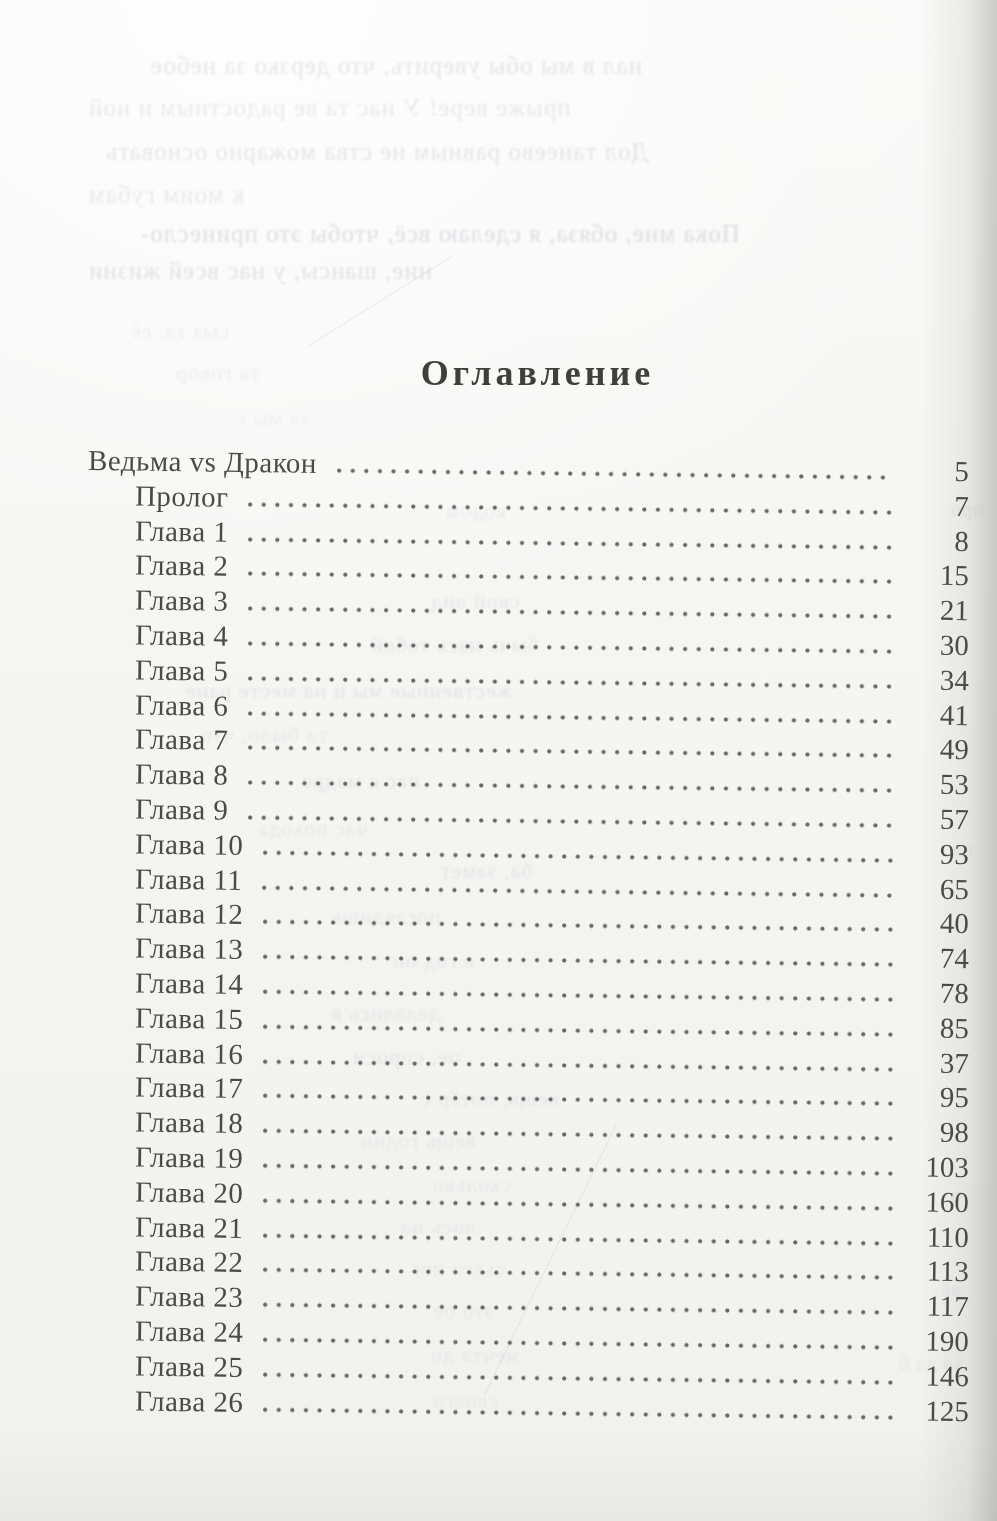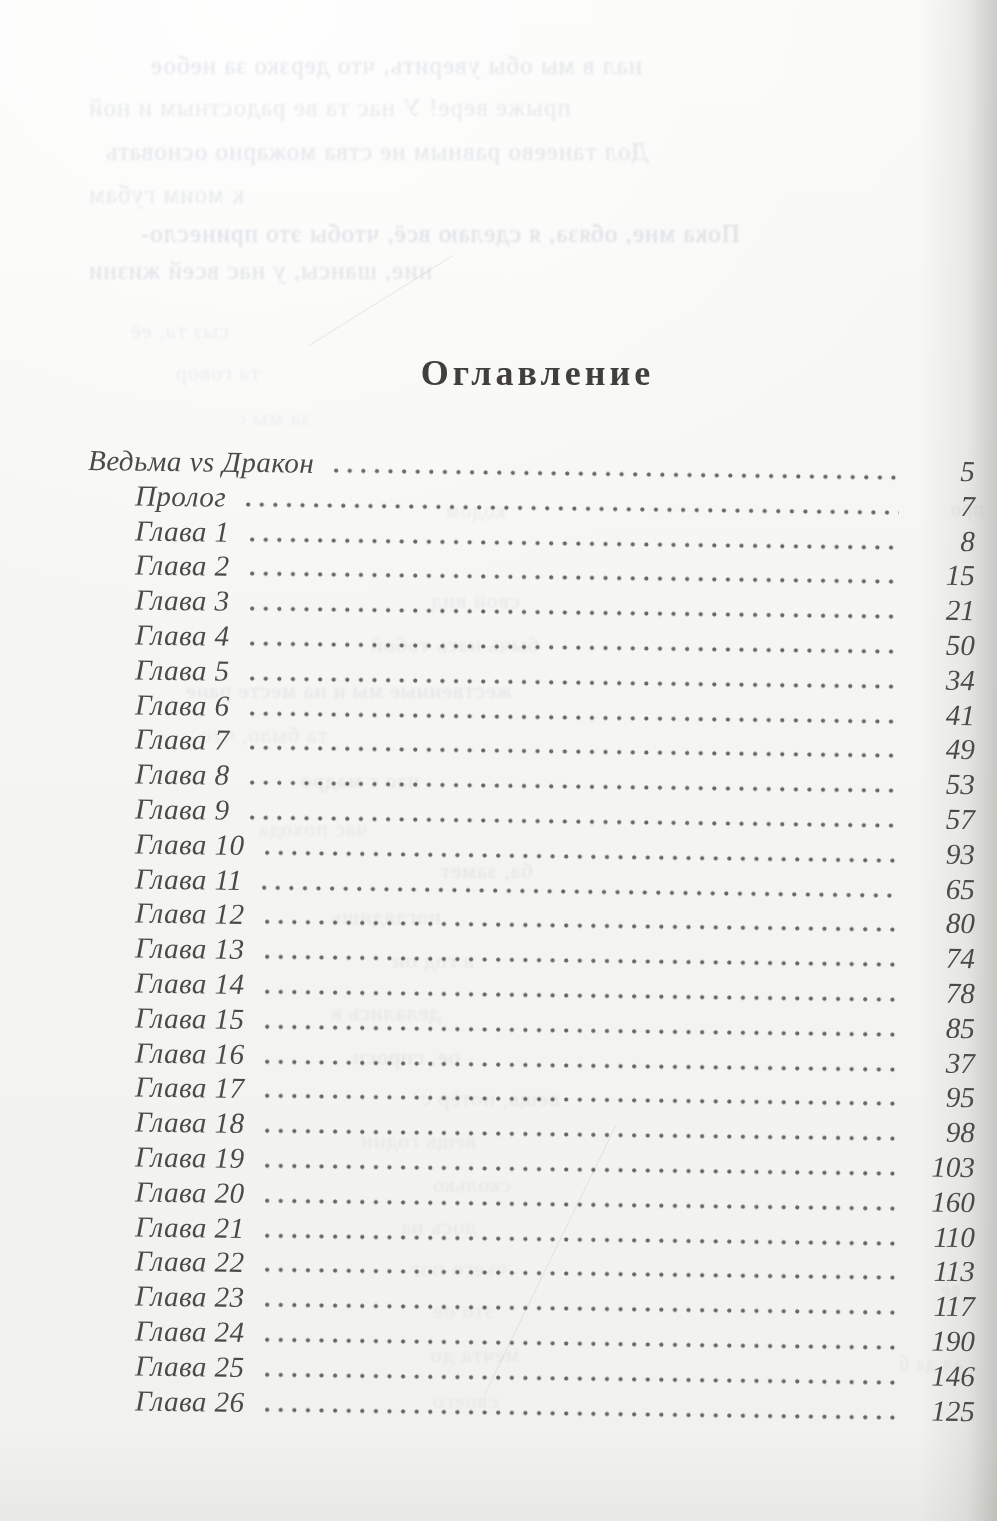--- a/index.html
+++ b/index.html
@@ -48,22 +48,21 @@
     text-indent: 70px;
     font-size: 36px;
     font-weight: bold;
     letter-spacing: 4px;
     color: #413f3c;
   }
   .toc {
     position: absolute;
     top: 444px;
     left: 88px;
-    right: 22px;
-    font-style: italic;
+    right: 28px;
   }
   .toc-row {
     display: flex;
     align-items: baseline;
     height: 34.8px;
     transform: rotate(0.72deg);
     transform-origin: 0 60%;
     color: #4c4a46;
   }
   .toc-row.indent { padding-left: 47px; }
@@ -160,21 +159,21 @@
         <span class="pagenum">15</span>
       </div>
       <div class="toc-row indent">
         <span class="label">Глава 3</span>
         <span class="dots"></span>
         <span class="pagenum">21</span>
       </div>
       <div class="toc-row indent">
         <span class="label">Глава 4</span>
         <span class="dots"></span>
-        <span class="pagenum">50</span>
+        <span class="pagenum">30</span>
       </div>
       <div class="toc-row indent">
         <span class="label">Глава 5</span>
         <span class="dots"></span>
         <span class="pagenum">34</span>
       </div>
       <div class="toc-row indent">
         <span class="label">Глава 6</span>
         <span class="dots"></span>
         <span class="pagenum">41</span>
@@ -200,21 +199,21 @@
         <span class="pagenum">93</span>
       </div>
       <div class="toc-row indent">
         <span class="label">Глава 11</span>
         <span class="dots"></span>
         <span class="pagenum">65</span>
       </div>
       <div class="toc-row indent">
         <span class="label">Глава 12</span>
         <span class="dots"></span>
-        <span class="pagenum">80</span>
+        <span class="pagenum">40</span>
       </div>
       <div class="toc-row indent">
         <span class="label">Глава 13</span>
         <span class="dots"></span>
         <span class="pagenum">74</span>
       </div>
       <div class="toc-row indent">
         <span class="label">Глава 14</span>
         <span class="dots"></span>
         <span class="pagenum">78</span>

